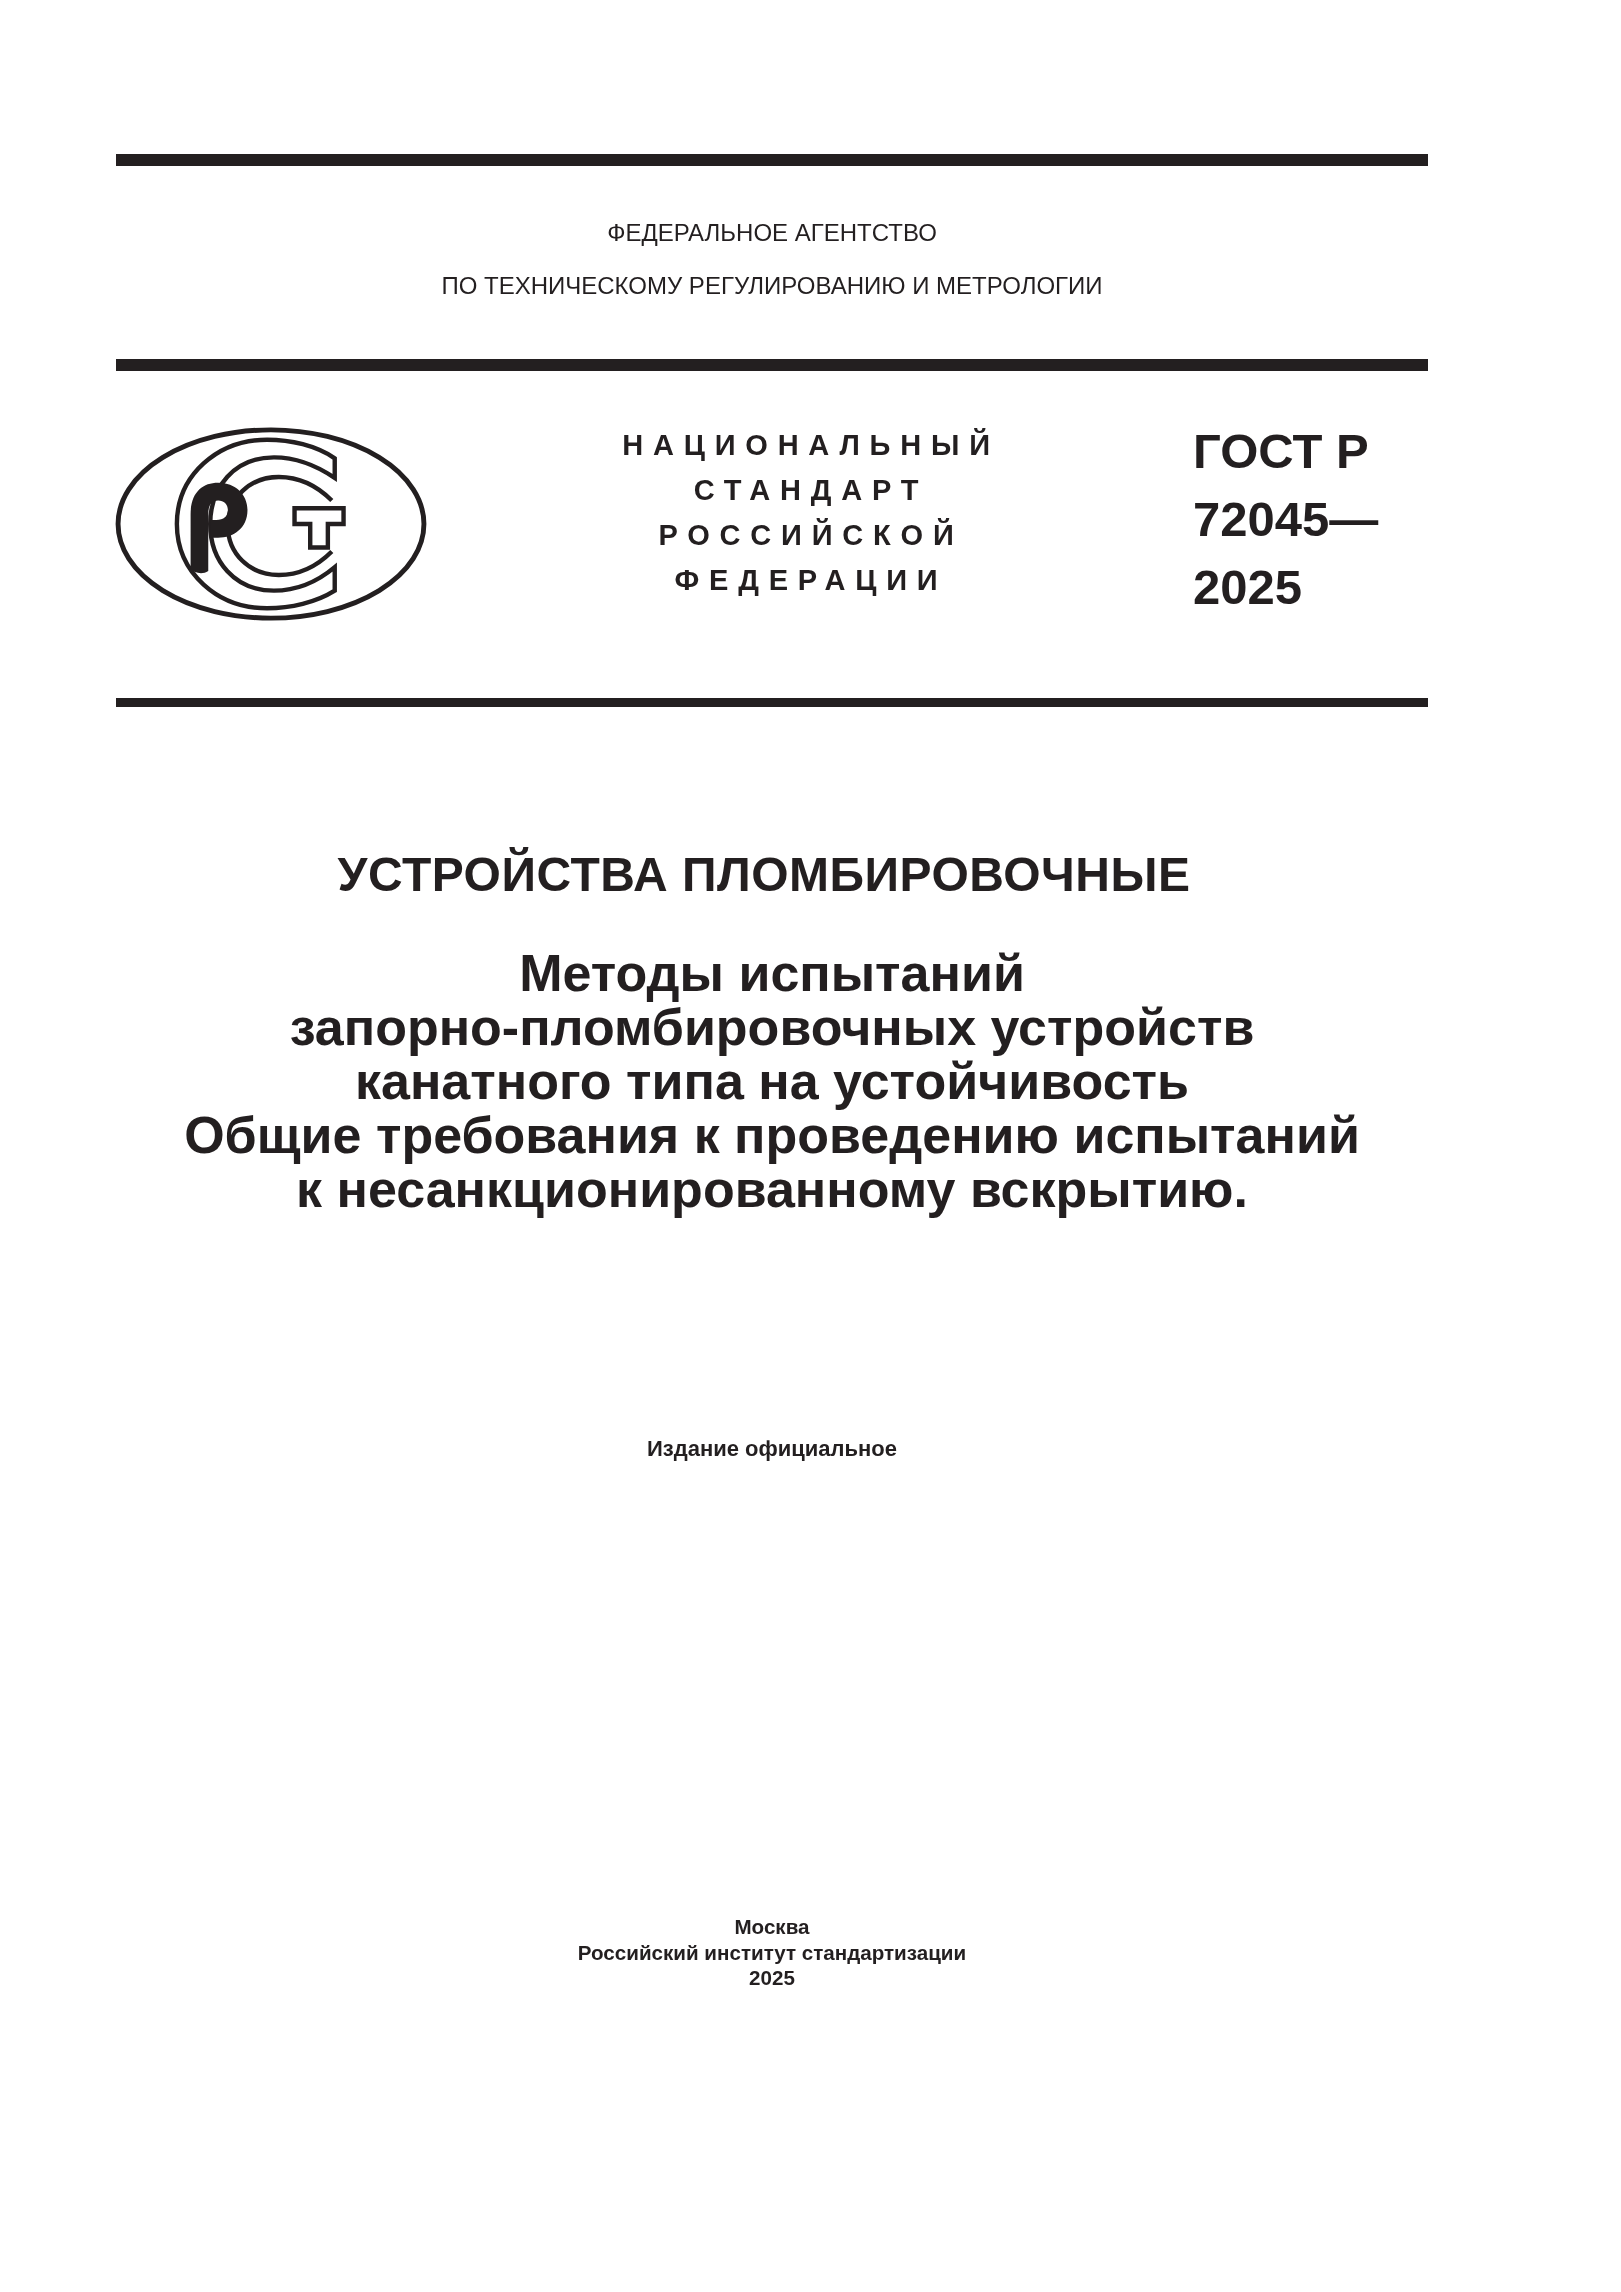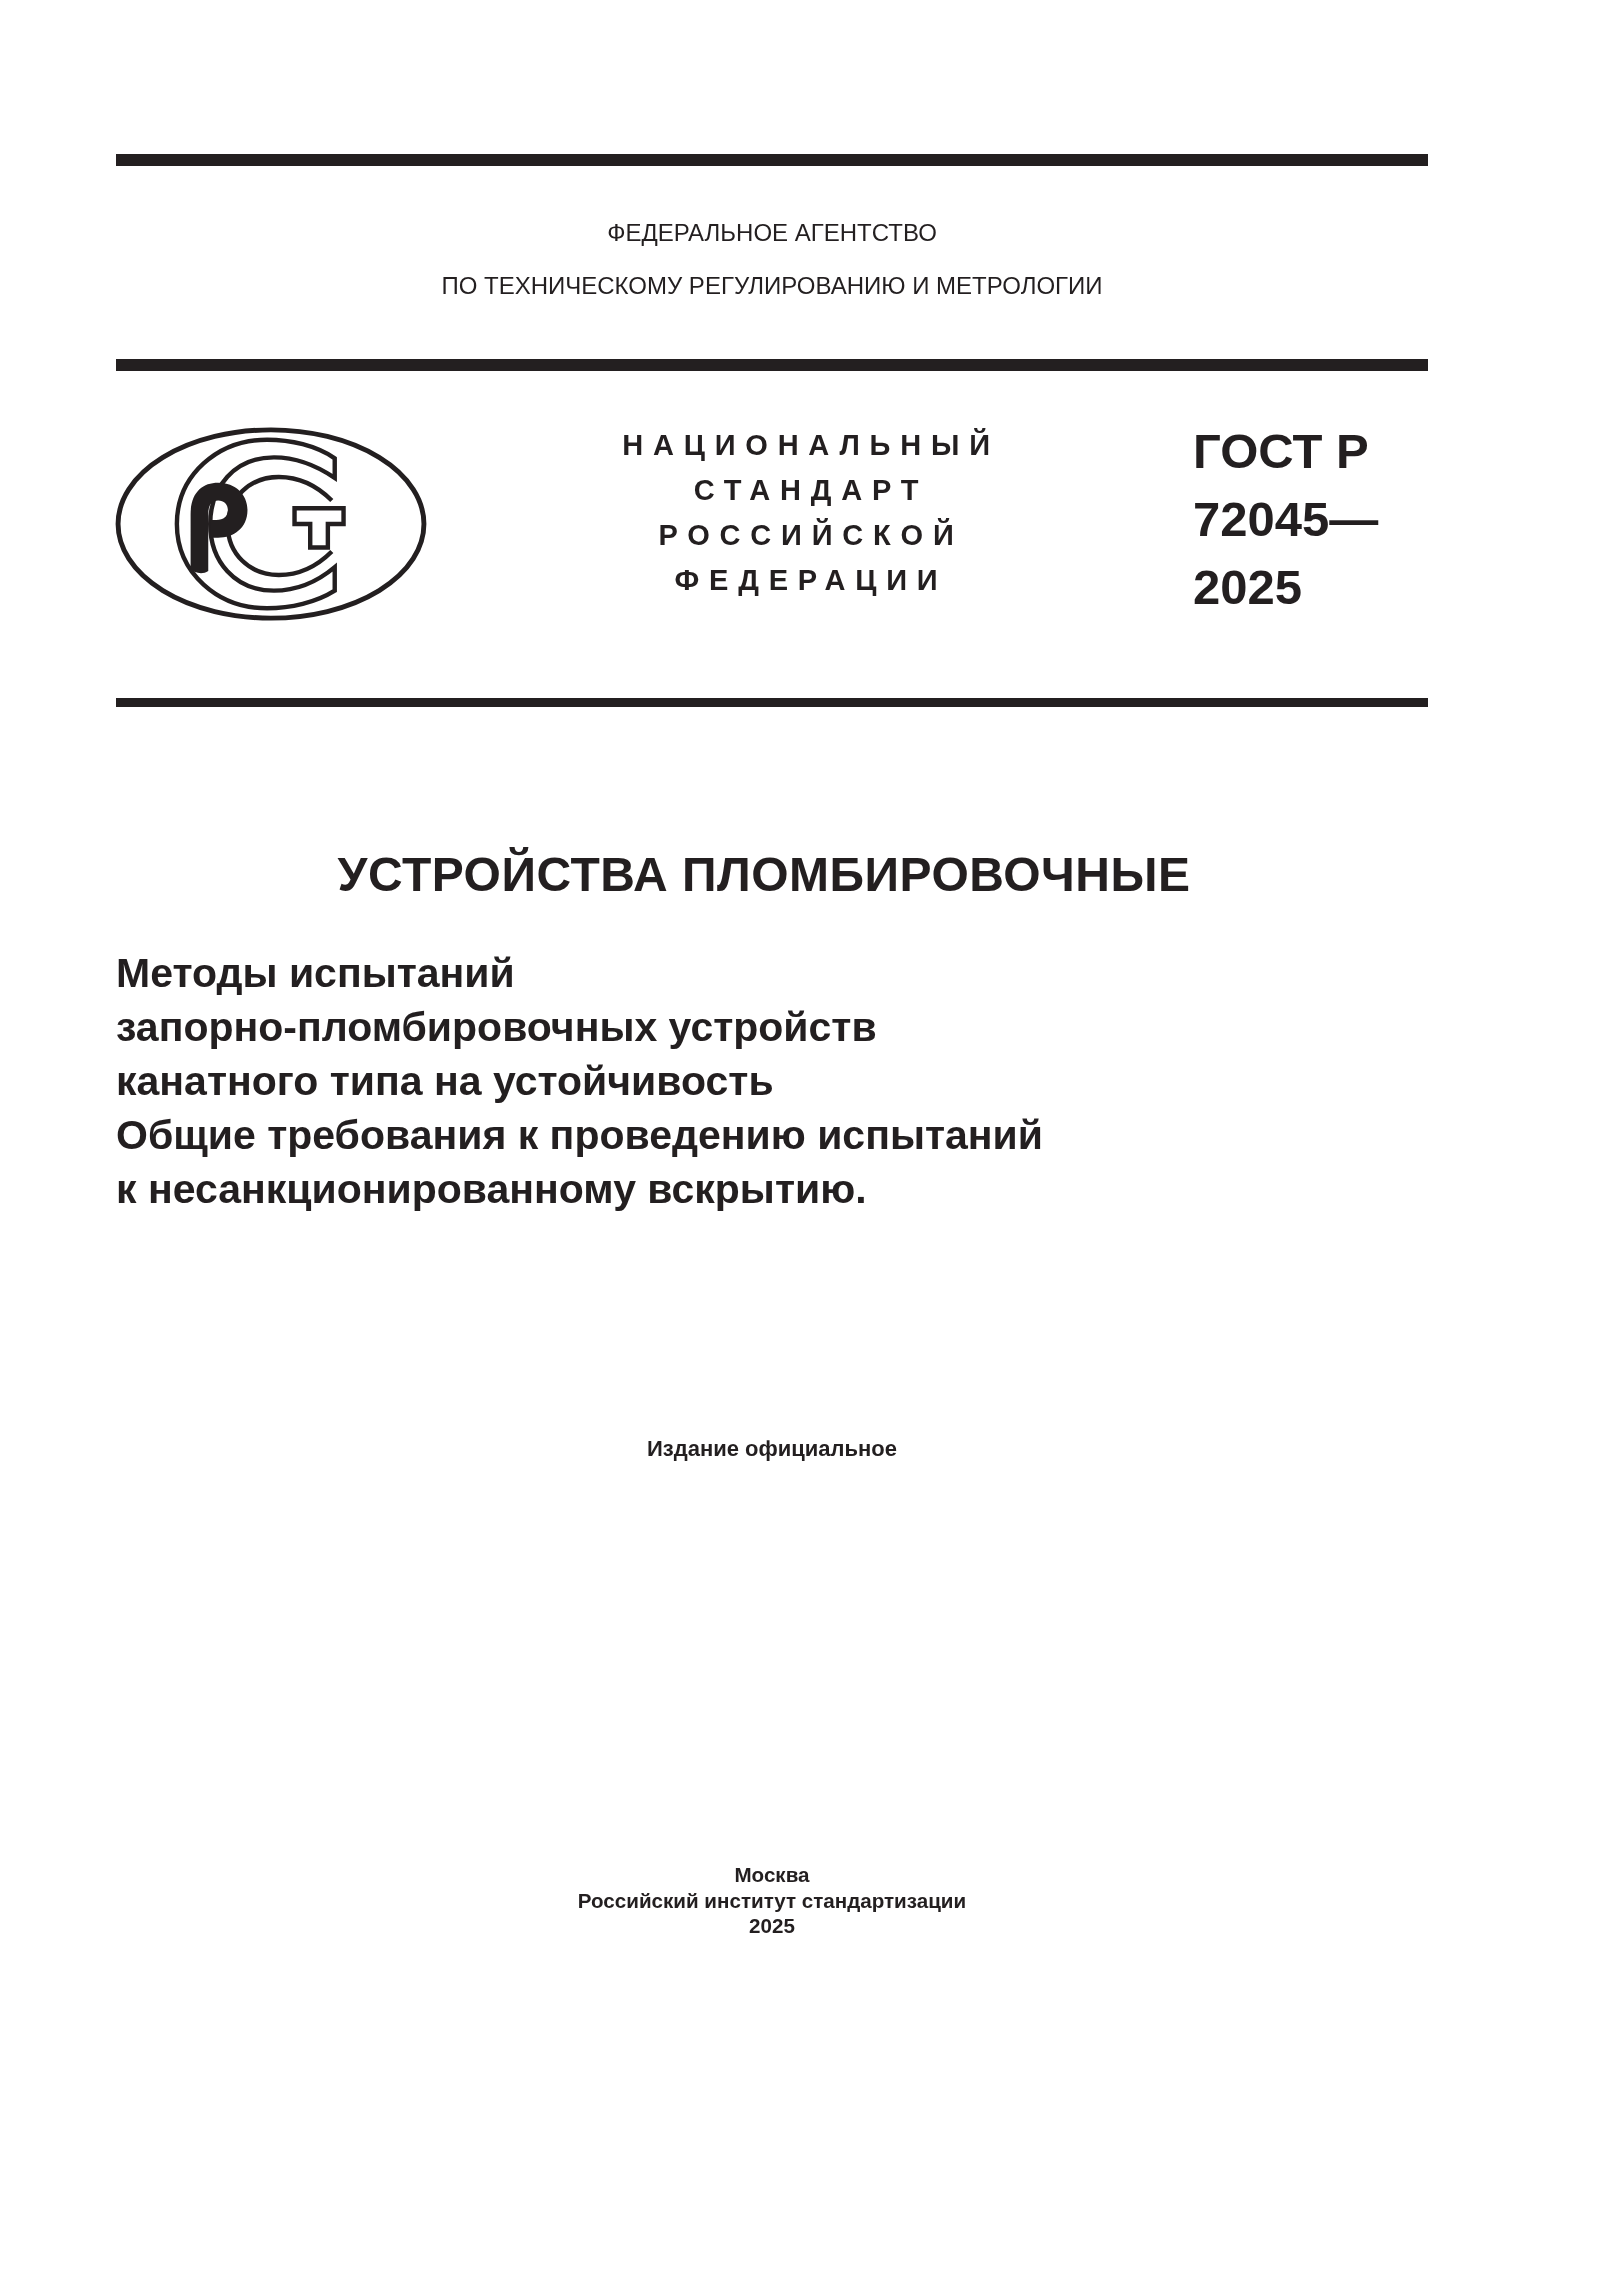--- a/index.html
+++ b/index.html
@@ -77,42 +77,42 @@
       font-weight: bold;
       font-size: 48px;
       letter-spacing: 0.5px;
       line-height: 59px;
     }
     .subtitle {
       position: absolute;
       left: 116px;
       width: 1312px;
       top: 946px;
-      text-align: left;
-      font-weight: bold;
-      font-size: 41px;
+      text-align: center;
+      font-weight: bold;
+      font-size: 52px;
       line-height: 54px;
     }
     .subtitle div { white-space: nowrap; }
 
     .edition {
       position: absolute;
       left: 116px;
       width: 1312px;
       top: 1436px;
       text-align: center;
       font-weight: bold;
       font-size: 22px;
     }
 
     .imprint {
       position: absolute;
       left: 116px;
       width: 1312px;
-      top: 1862px;
+      top: 1914px;
       text-align: center;
       font-weight: bold;
       font-size: 20.6px;
       line-height: 25.5px;
     }
   </style>
 </head>
 <body>
 
 <div class="rule rule-1"></div>

